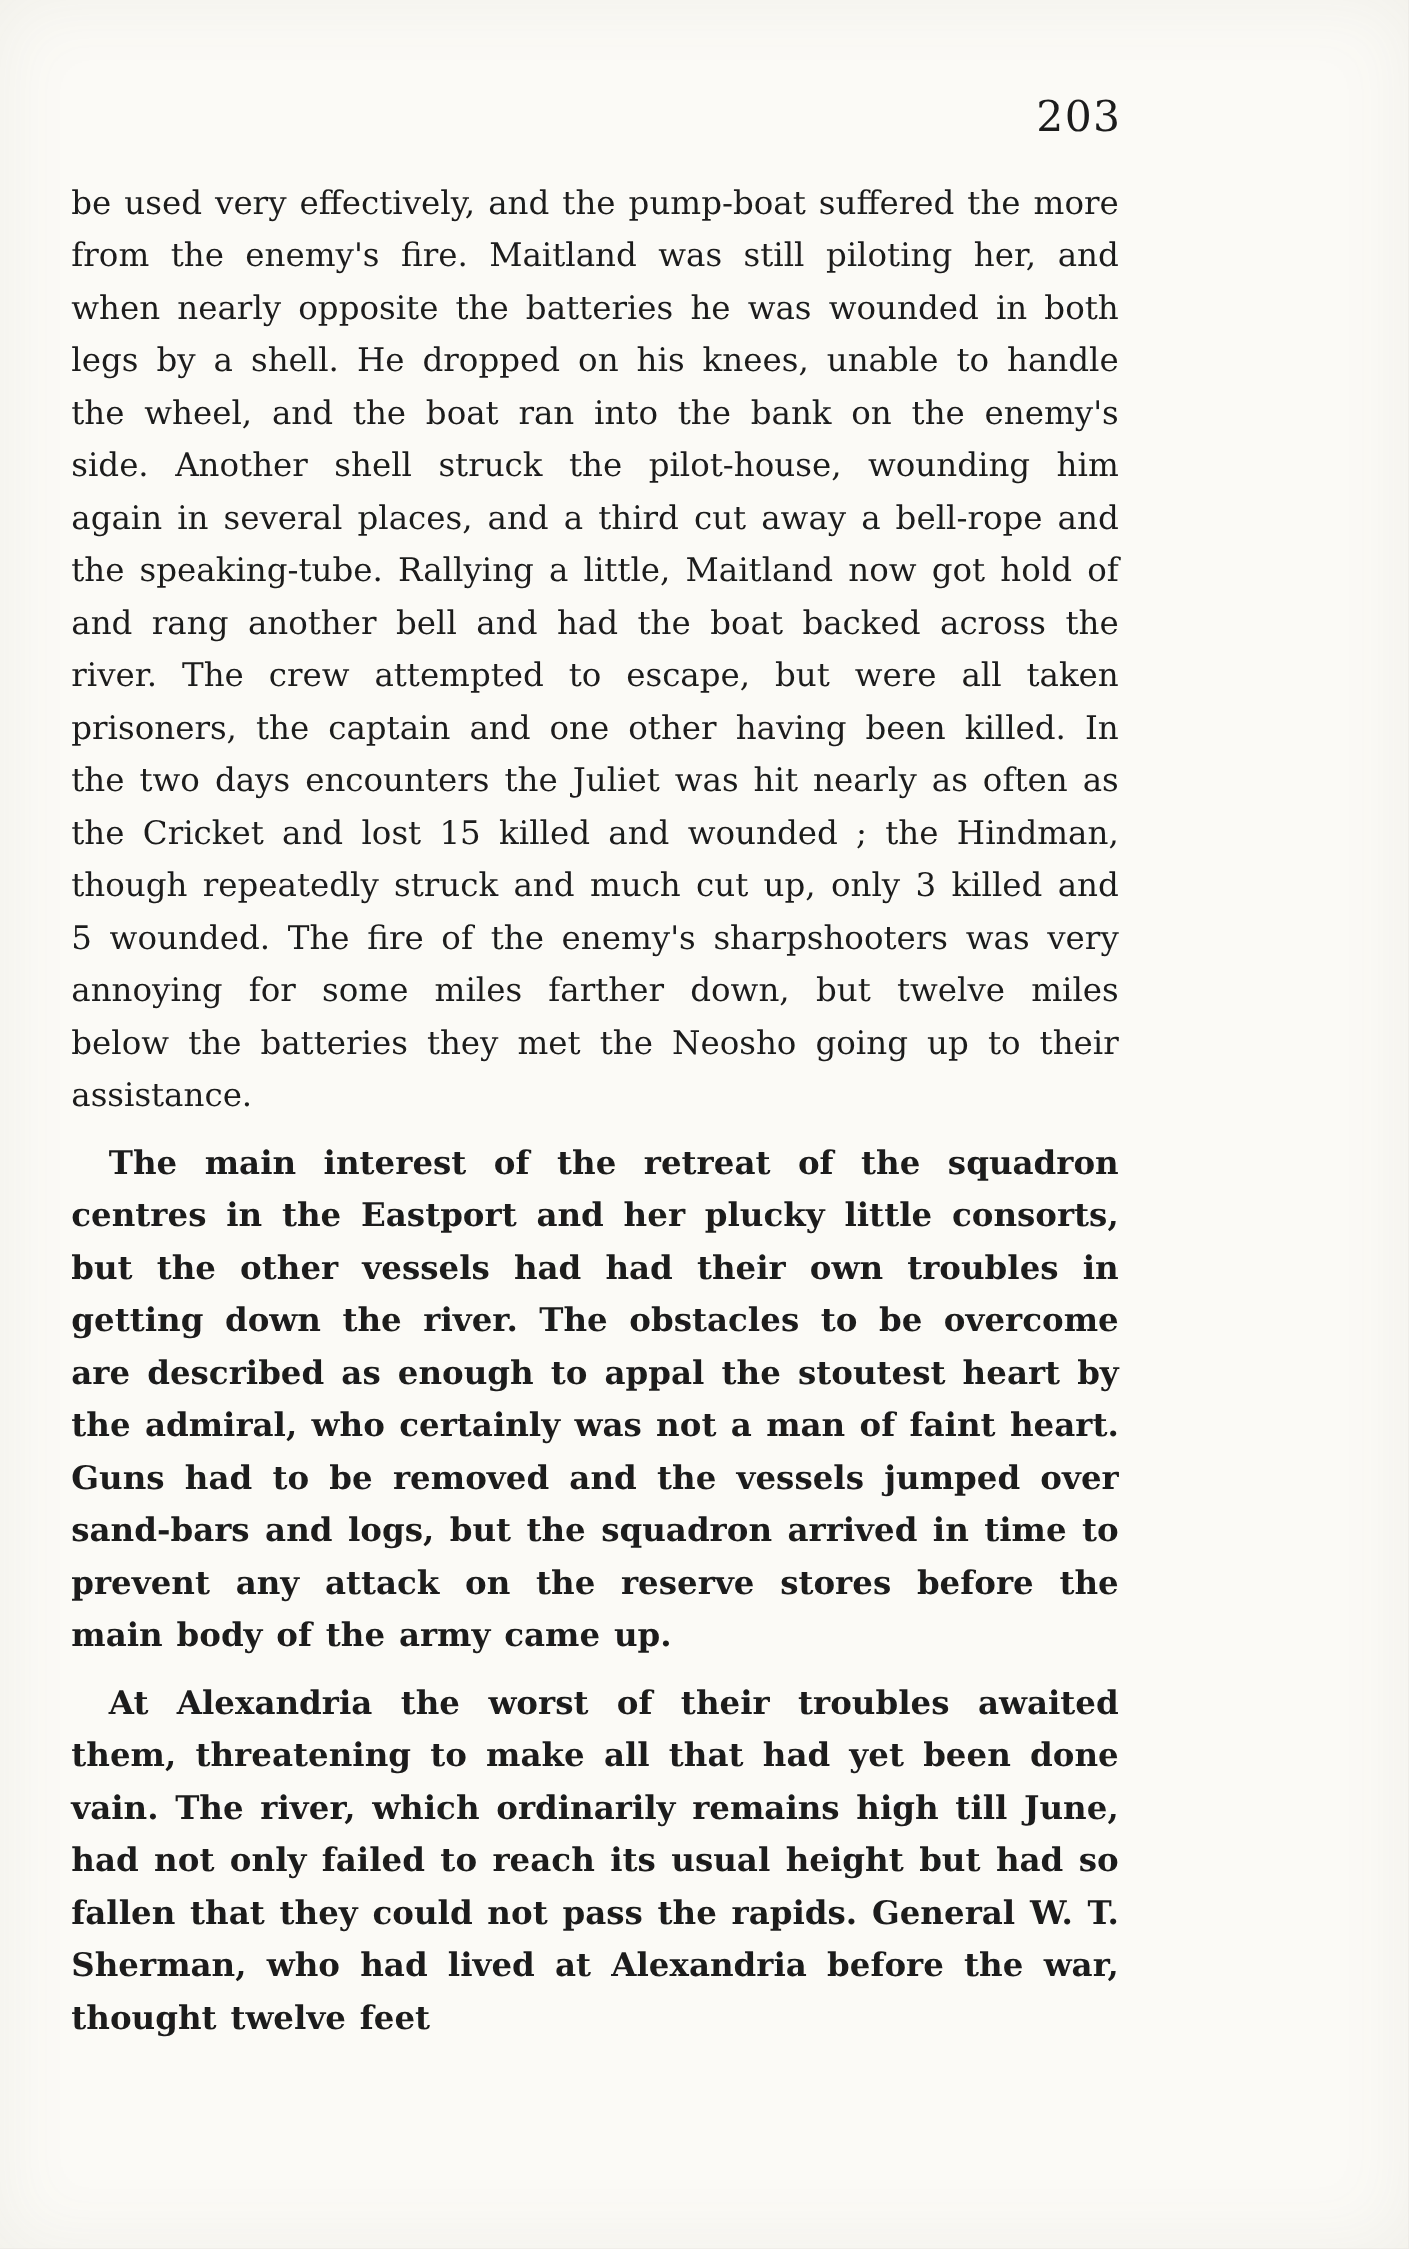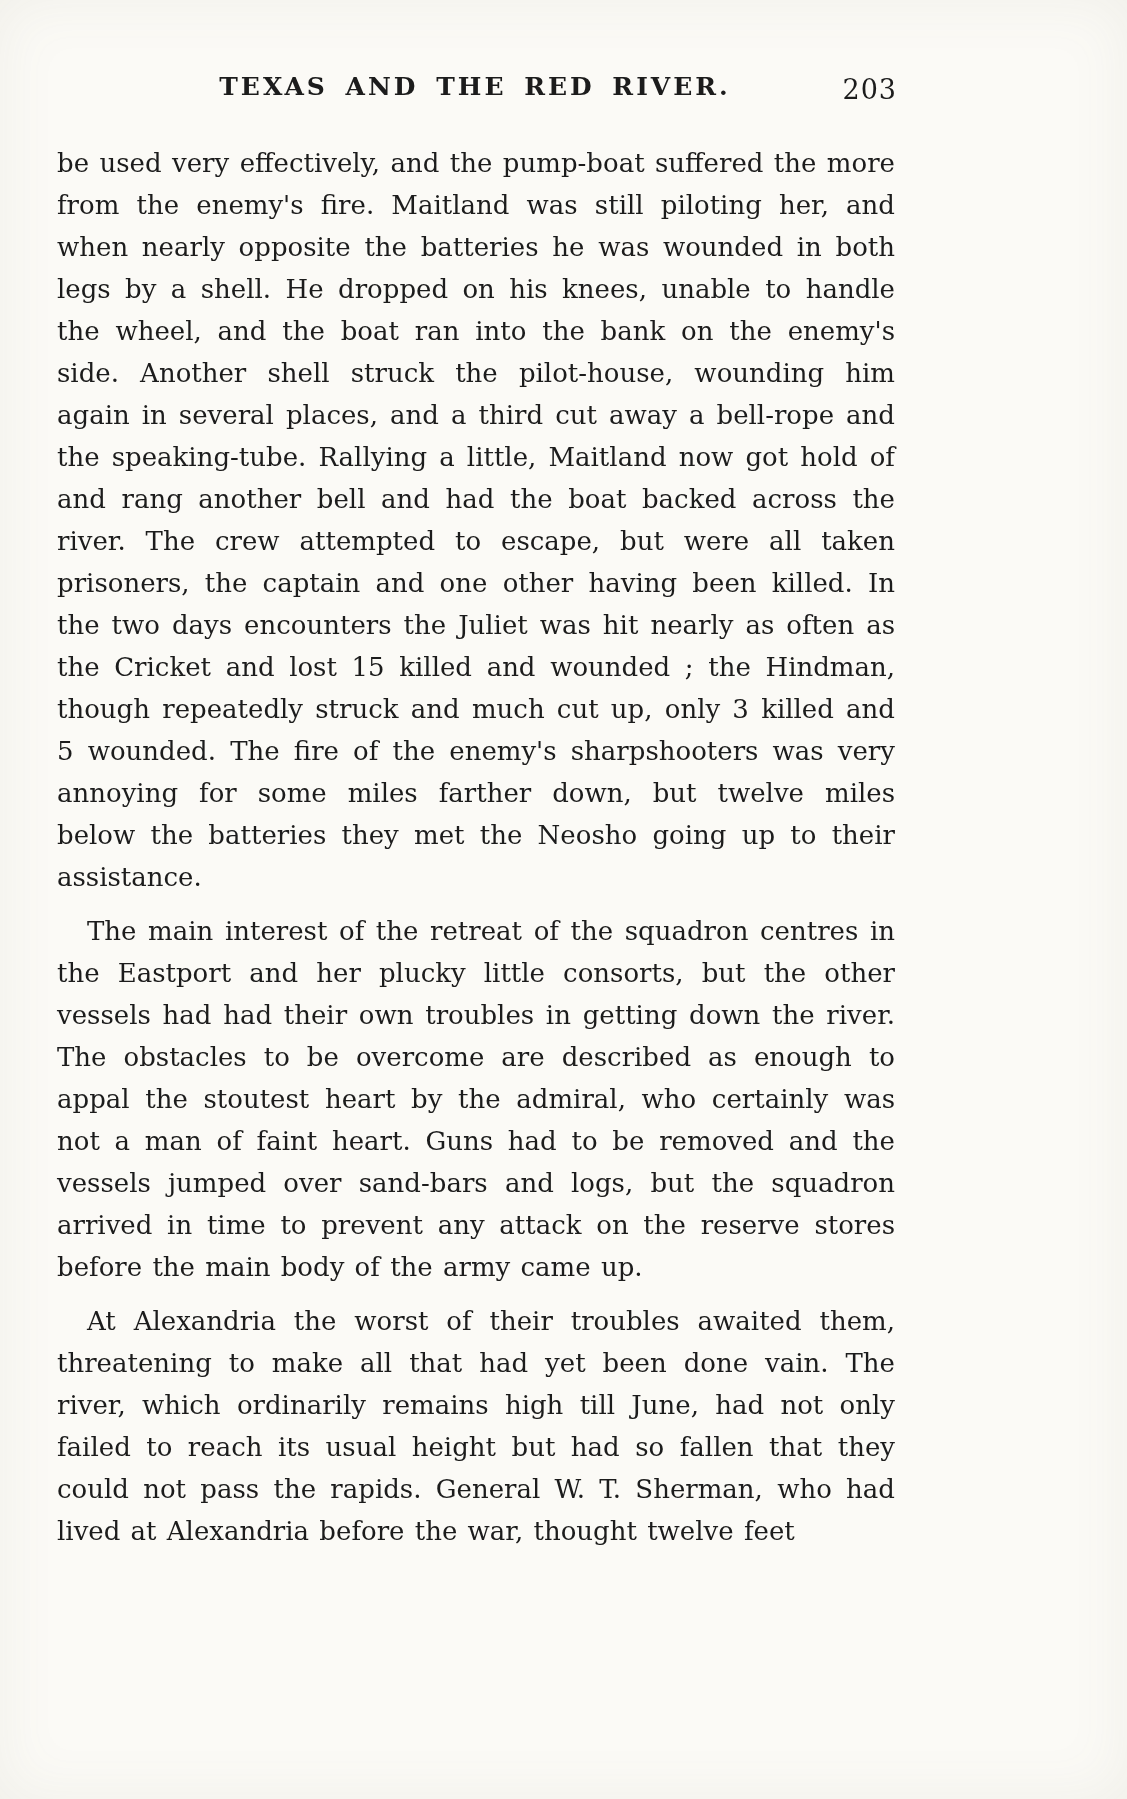--- a/index.html
+++ b/index.html
@@ -32,52 +32,52 @@
     text-align: center;
     font-size: 25px;
     font-weight: 700;
     letter-spacing: 3px;
     word-spacing: 6px;
   }
   .running-head .folio {
     position: absolute;
     right: 8px;
     top: 2px;
-    font-size: 27px;
+    font-size: 34px;
     font-weight: 400;
     letter-spacing: 1px;
   }
   .text-block {
     position: absolute;
     top: 130px;
     left: 45px;
     width: 862px;
   }
   .text-block p {
     margin: 12px;
     font-size: 26px;
     line-height: 42px;
     text-align: justify;
     text-justify: inter-word;
     word-spacing: 2px;
   }
   .text-block p.indented {
     text-indent: 30px;
+    font-weight: bold;
   }
   .text-block p.no-indent {
     text-indent: 0;
   }
 </style>
 </head>
 <body>
 
 <div class="page">
 
   <div class="running-head">
-    <div class="title">TEXAS AND THE RED RIVER.</div>
     <div class="folio">203</div>
   </div>
 
   <div class="text-block">
     <p class="no-indent">be used very effectively, and the pump-boat suffered the more from the enemy's fire.  Maitland was still piloting her, and when nearly opposite the batteries he was wounded in both legs by a shell.  He dropped on his knees, unable to handle the wheel, and the boat ran into the bank on the enemy's side.  Another shell struck the pilot-house, wounding him again in several places, and a third cut away a bell-rope and the speaking-tube.  Rallying a little, Maitland now got hold of and rang another bell and had the boat backed across the river.  The crew attempted to escape, but were all taken prisoners, the captain and one other having been killed.  In the two days encounters the Juliet was hit nearly as often as the Cricket and lost 15 killed and wounded ; the Hindman, though repeatedly struck and much cut up, only 3 killed and 5 wounded.  The fire of the enemy's sharpshooters was very annoying for some miles farther down, but twelve miles below the batteries they met the Neosho going up to their assistance.</p>
     <p class="indented">The main interest of the retreat of the squadron centres in the Eastport and her plucky little consorts, but the other vessels had had their own troubles in getting down the river. The obstacles to be overcome are described as enough to appal the stoutest heart by the admiral, who certainly was not a man of faint heart.  Guns had to be removed and the vessels jumped over sand-bars and logs, but the squadron arrived in time to prevent any attack on the reserve stores before the main body of the army came up.</p>
     <p class="indented">At Alexandria the worst of their troubles awaited them, threatening to make all that had yet been done vain.  The river, which ordinarily remains high till June, had not only failed to reach its usual height but had so fallen that they could not pass the rapids.  General W. T. Sherman, who had lived at Alexandria before the war, thought twelve feet</p>
   </div>
 
 </div>

